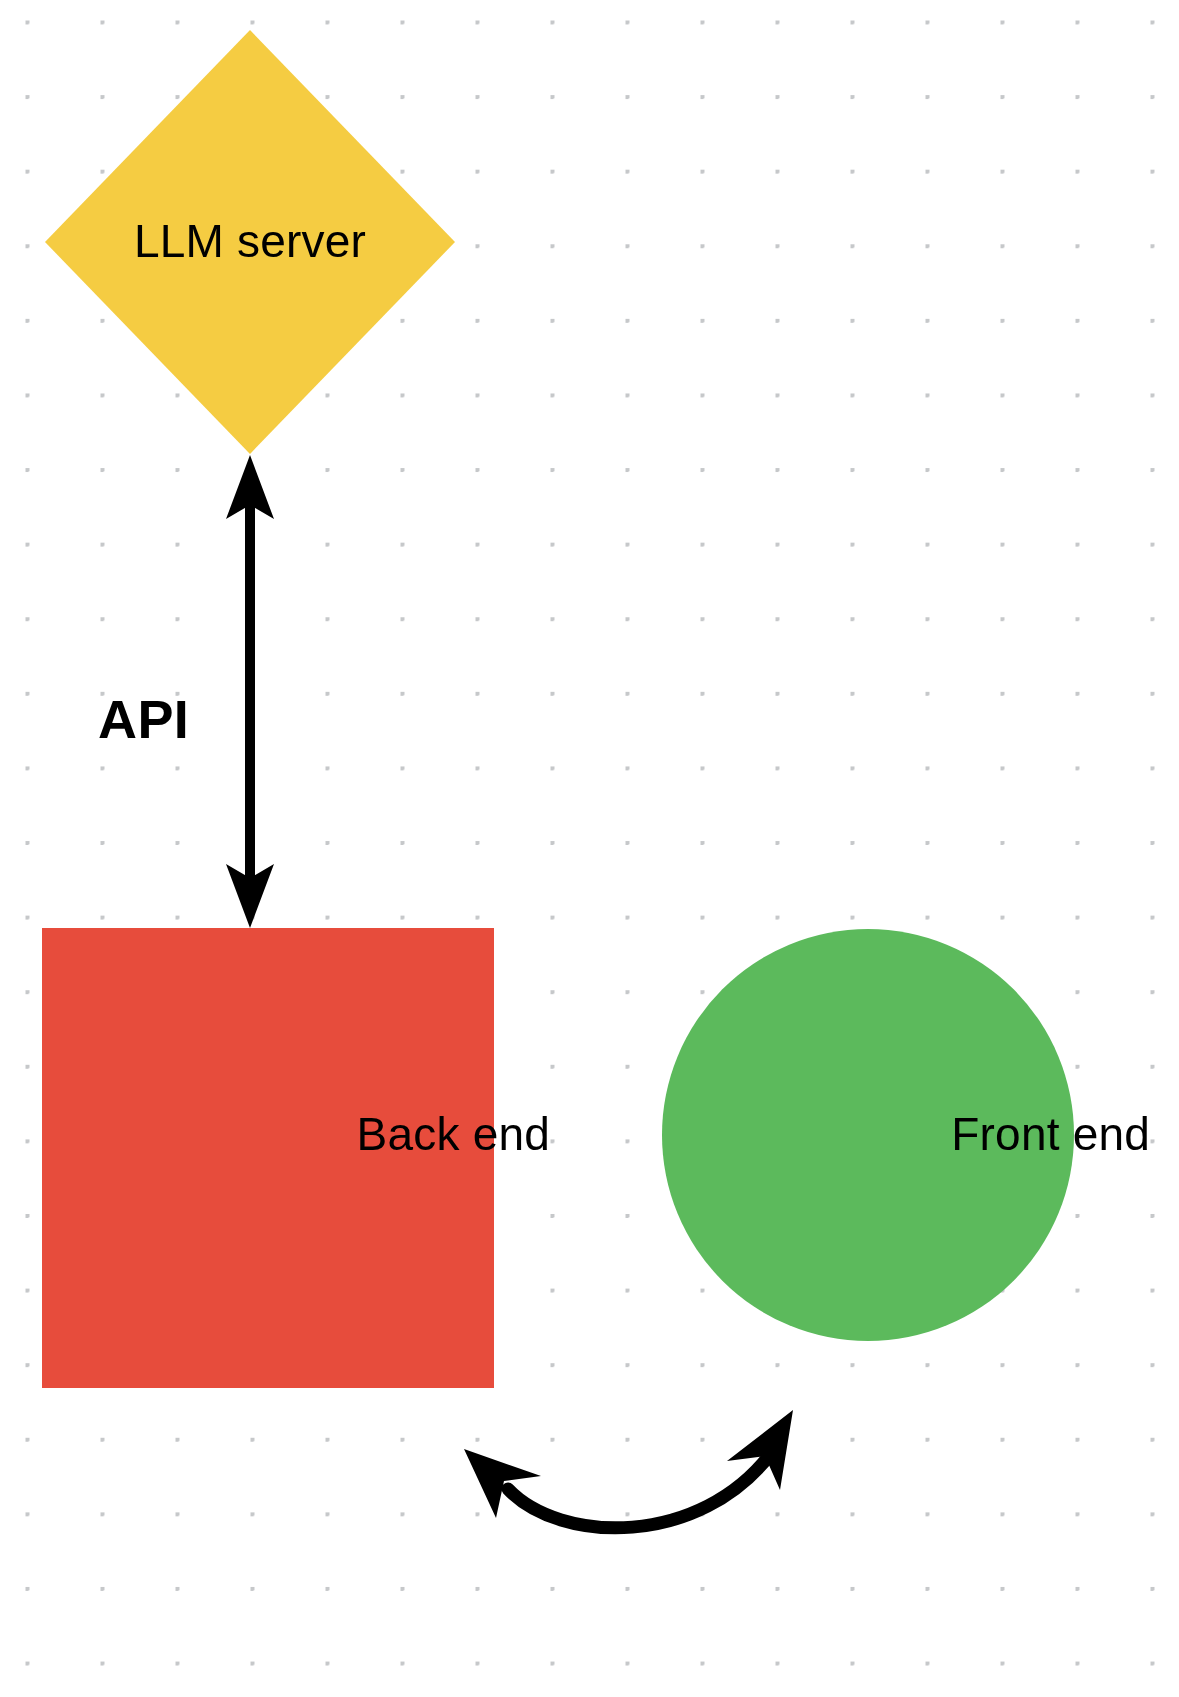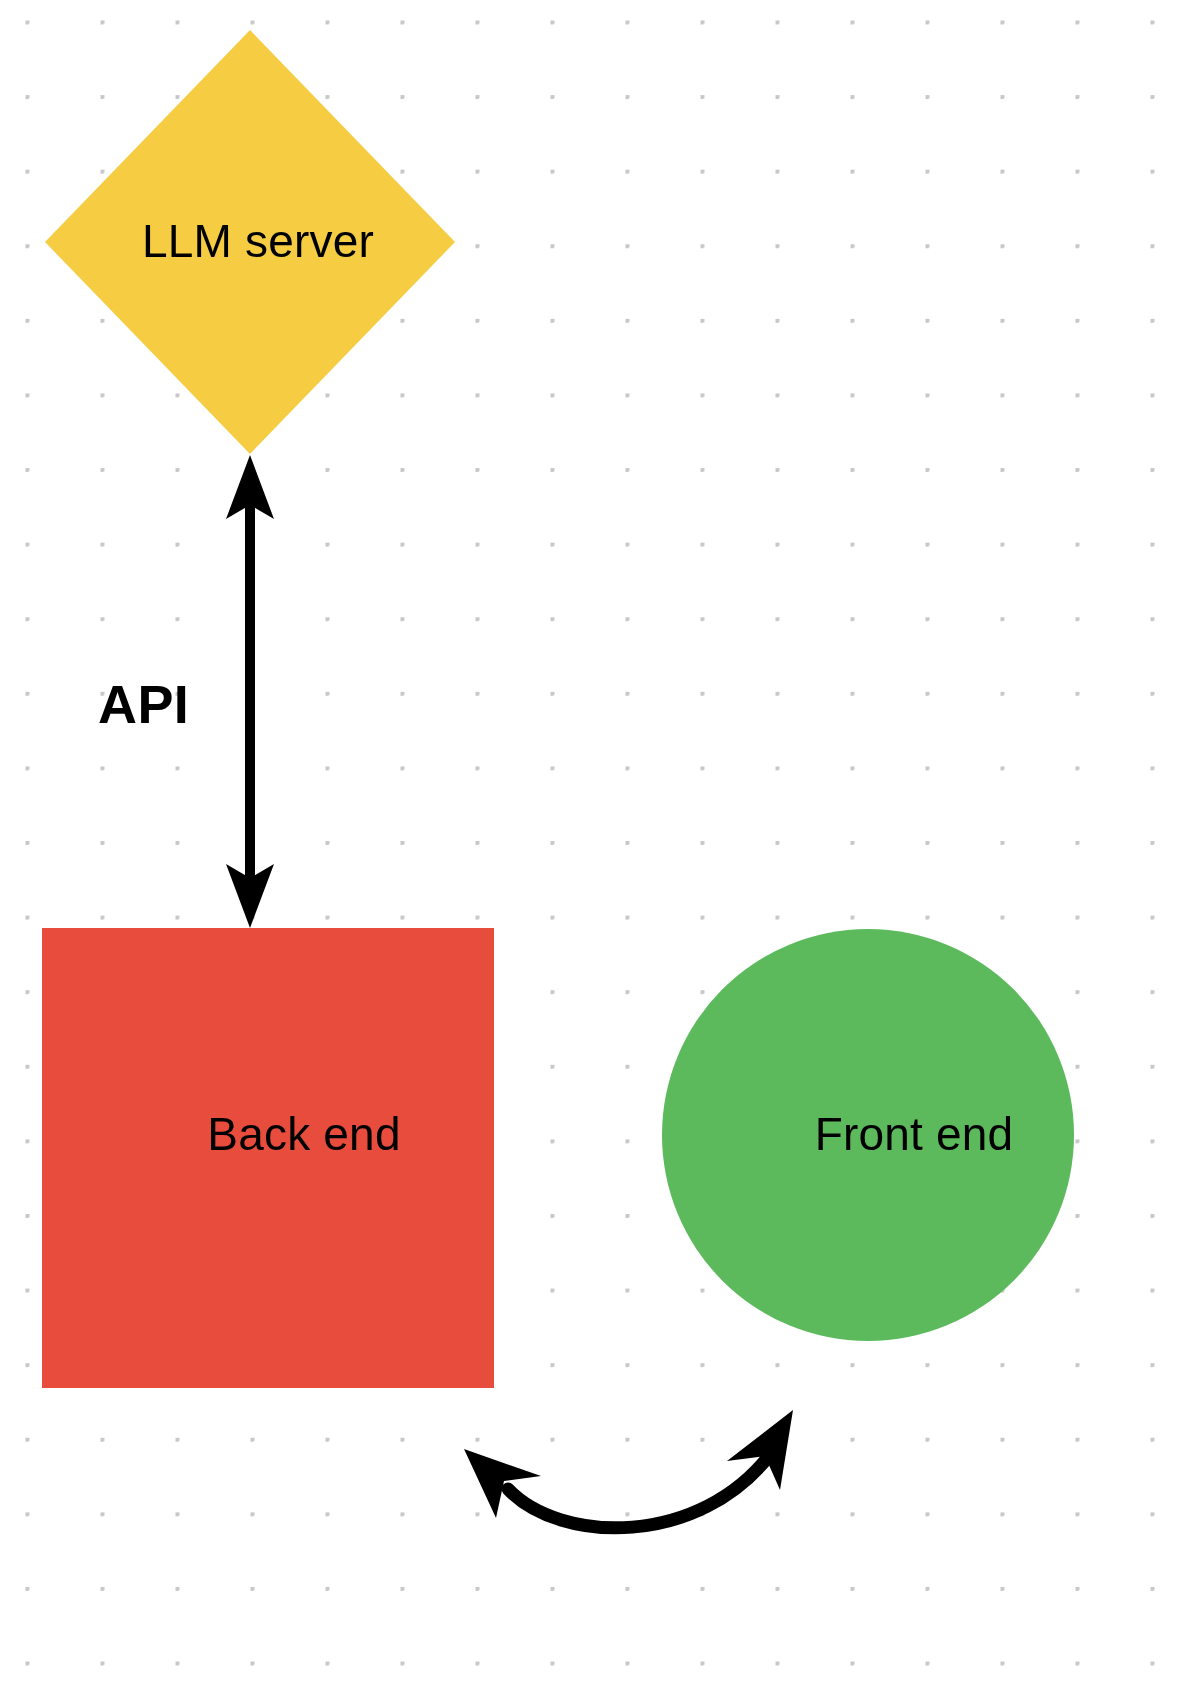--- a/index.html
+++ b/index.html
@@ -31,35 +31,34 @@
   }
   .node-label {
     position: absolute;
     color: #000000;
     font-size: 46px;
     font-weight: 400;
     line-height: 1;
     white-space: nowrap;
     text-align: center;
     letter-spacing: 0.2px;
-    padding-left: 8px;
   }
   .edge-label {
     position: absolute;
     color: #000000;
     font-size: 54px;
     font-weight: 700;
     line-height: 1;
     white-space: nowrap;
     letter-spacing: 0.4px;
   }
   #llm-label   { left: 0;   top: 218px;  width: 500px; }
-  #back-label  { left: 42px; top: 1111px; width: 508px; }
-  #front-label { left: 662px; top: 1111px; width: 488px; }
-  #api-label    { left: 98px;  top: 677px;  }
+  #back-label  { left: 42px; top: 1111px; width: 508px; text-align: right; }
+  #front-label { left: 662px; top: 1111px; width: 488px; text-align: right; }
+  #api-label    { left: 98px;  top: 692px;  }
   #webrtc-label { left: 482px; top: 1468px; }
 </style>
 </head>
 <body>
 
 <div id="canvas">
 
   <svg class="layer-svg" viewBox="0 0 1179 1697" xmlns="http://www.w3.org/2000/svg">
 
     <polygon points="250,30 455,242 250,454 45,242" fill="#f5cc42"></polygon>

